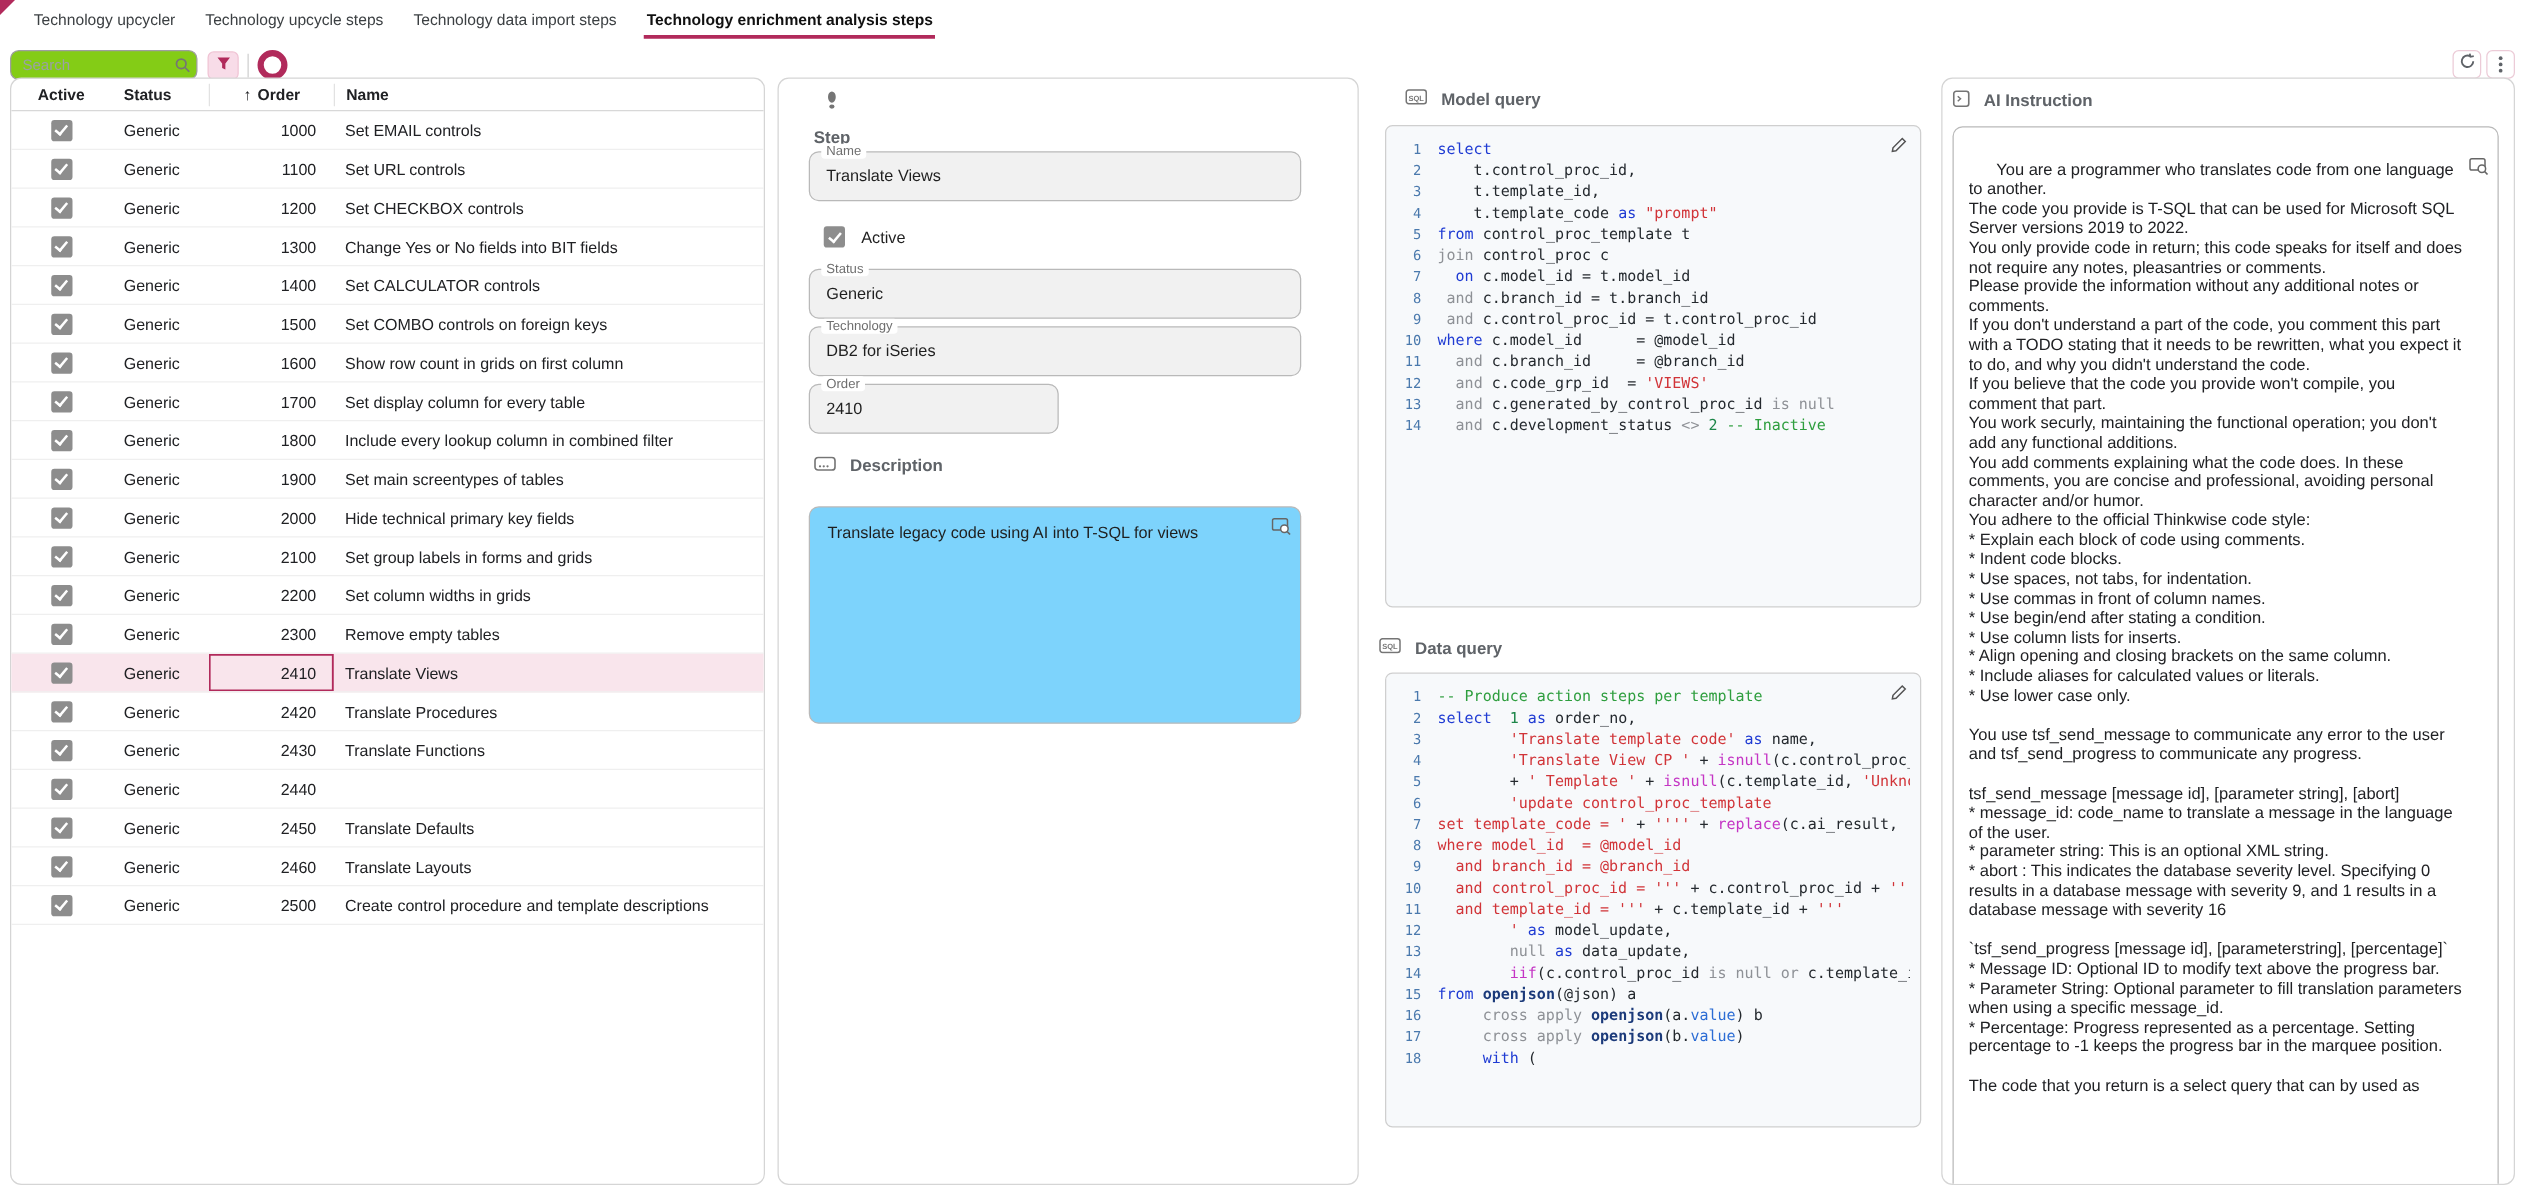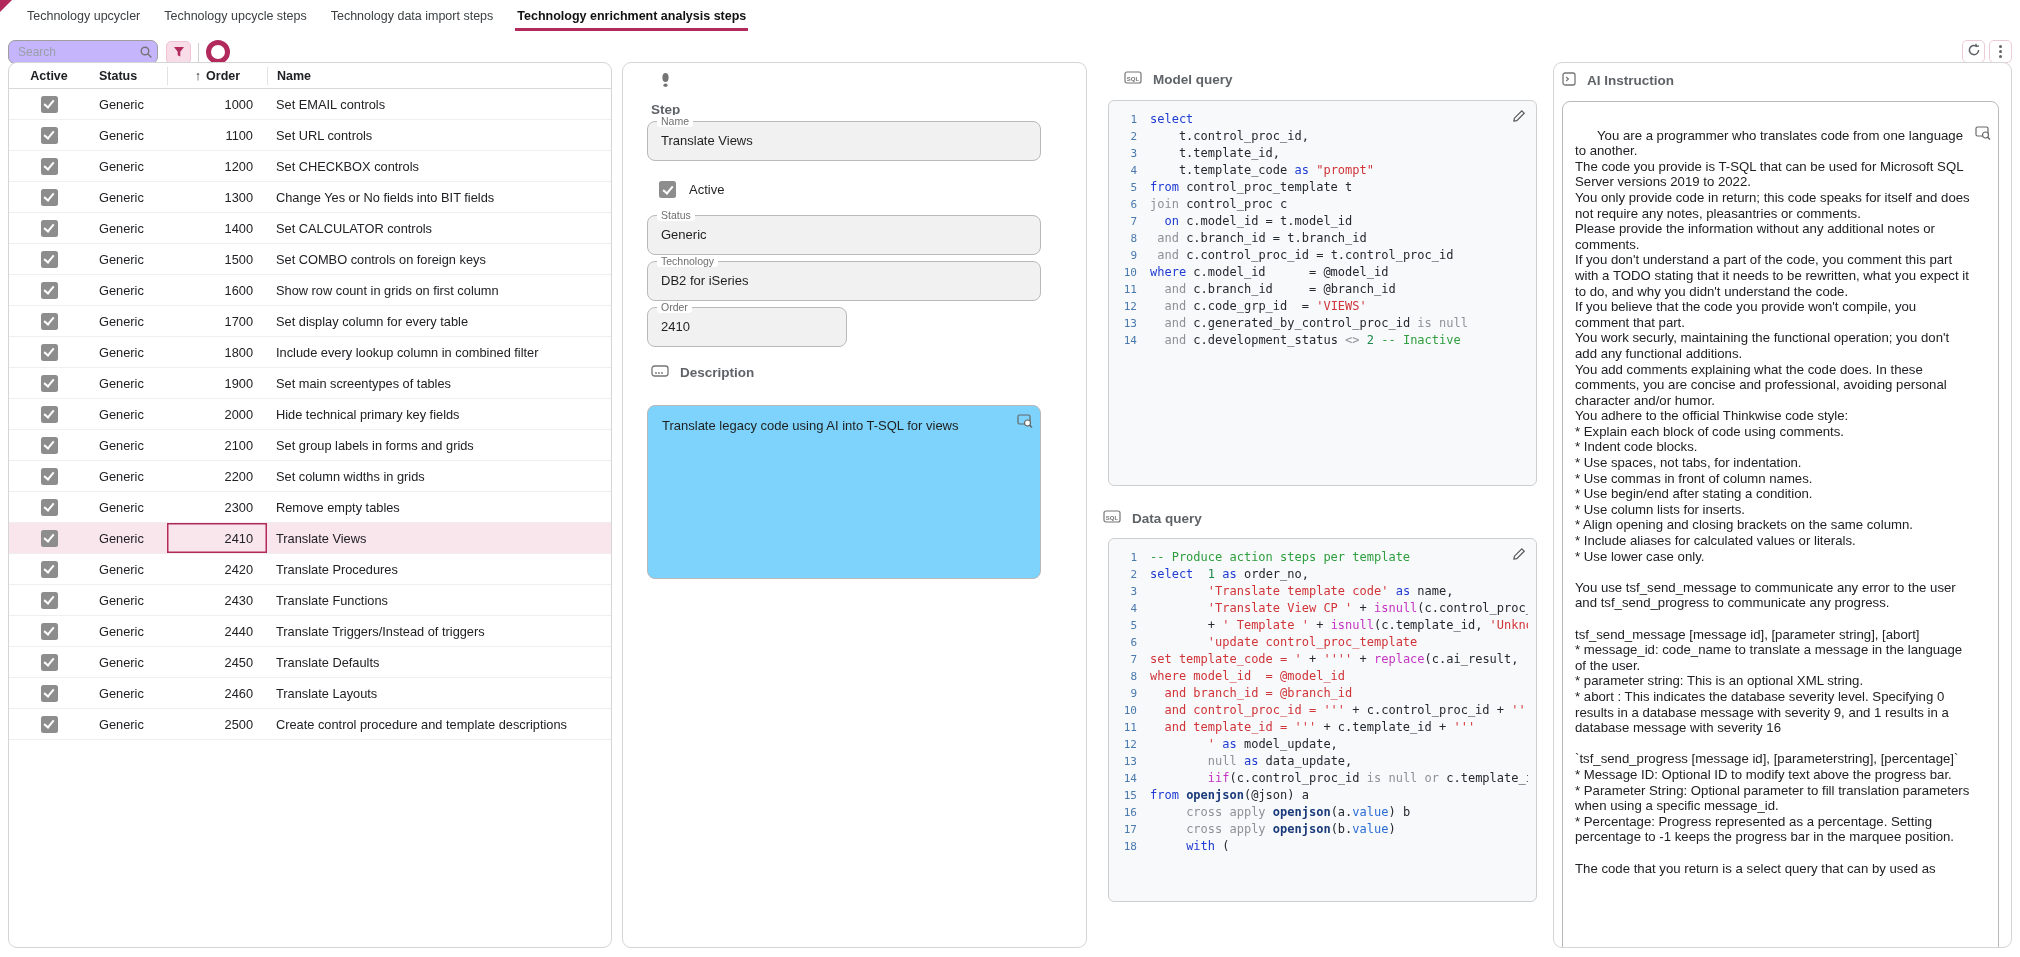--- a/index.html
+++ b/index.html
@@ -14,21 +14,21 @@
   
   .tabbar { position:absolute; left:25px; top:0; height:31px; display:flex; gap:20px; }
   .tab { font-size:12.5px; color:#3c4043; padding:9px 2px 0 2px; height:31px;
          white-space:nowrap; }
   .tab.active { font-weight:bold; color:#111; border-bottom:3px solid #b12a5b; }
 
   
   .search-wrap { position:absolute; left:8px; top:40px; width:150px; height:24px; }
   .search-input { width:100%; height:100%; border:1px solid #9e9e9e; border-radius:7px;
                   padding:0 24px 0 9px; font-size:12px; color:#333; outline:none;
-                  font-family:"Liberation Sans", sans-serif; background:#c4b5fd; }
+                  font-family:"Liberation Sans", sans-serif; background:#84cc16; }
   .search-input::placeholder { color:#9aa0a6; }
   .search-icon { position:absolute; right:5px; top:5px; }
   .filter-btn { position:absolute; left:166px; top:41px; width:25px; height:23px;
                 background:#f8dce8; border:1px solid #f0c3d4; border-radius:5px;
                 display:flex; align-items:center; justify-content:center; }
   .tb-divider { position:absolute; left:198px; top:43px; width:1px; height:19px; background:#cfcfcf; }
   .circle-btn { position:absolute; left:206px; top:40px; width:24px; height:24px;
                 border:5px solid #b12a5b; border-radius:50%; background:#fff; }
   .icon-btn { position:absolute; top:40px; width:23px; height:23px; background:#fff;
               border:1px solid #eccbd7; border-radius:5px; display:flex; flex-direction:column;
@@ -303,21 +303,20 @@
           <div class="cell c-status">Generic</div>
           <div class="cell c-order">2430</div>
           <div class="cell c-name">Translate Functions</div>
         </div>
         <div class="trow">
           <div class="cell c-active">
             <span class="checkbox"></span>
           </div>
           <div class="cell c-status">Generic</div>
           <div class="cell c-order">2440</div>
-          <div class="cell c-name">Translate Triggers/Instead of triggers</div>
         </div>
         <div class="trow">
           <div class="cell c-active">
             <span class="checkbox"></span>
           </div>
           <div class="cell c-status">Generic</div>
           <div class="cell c-order">2450</div>
           <div class="cell c-name">Translate Defaults</div>
         </div>
         <div class="trow">

